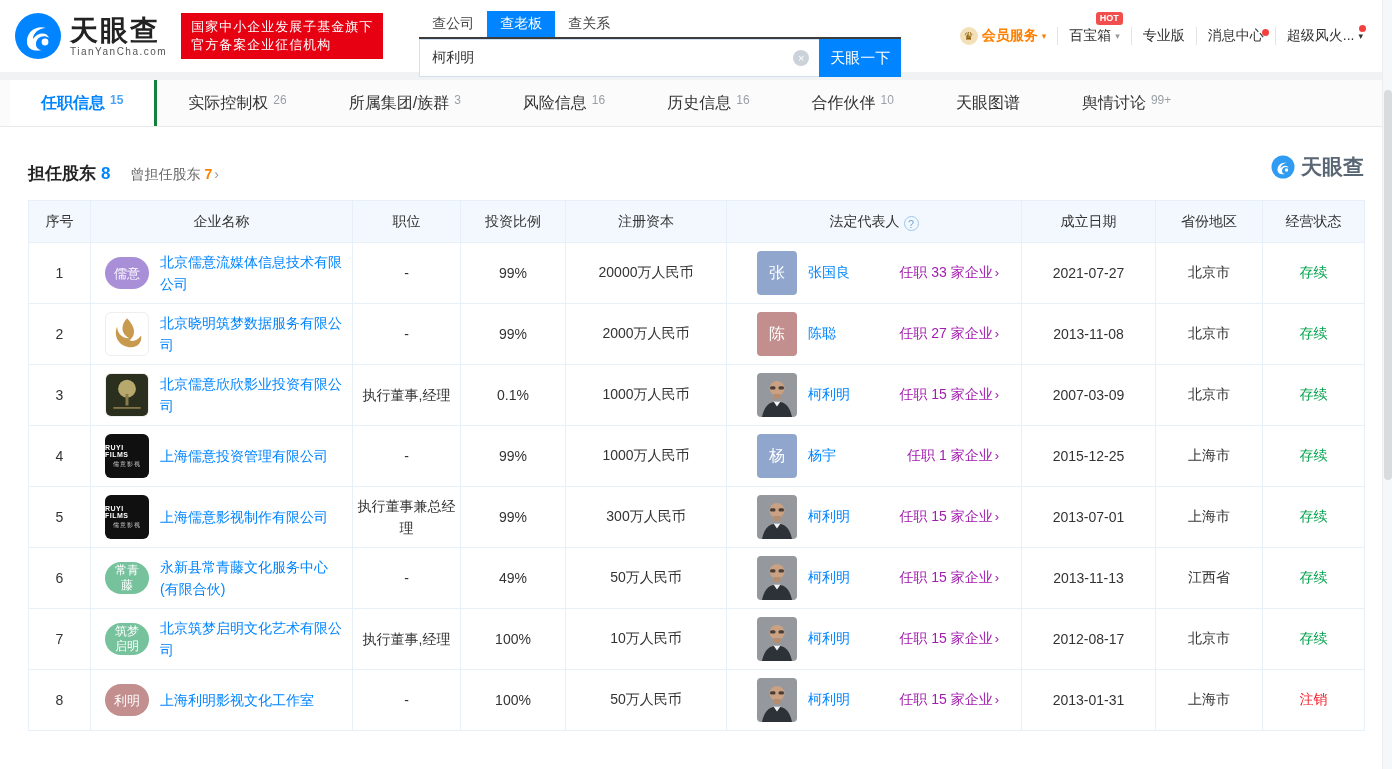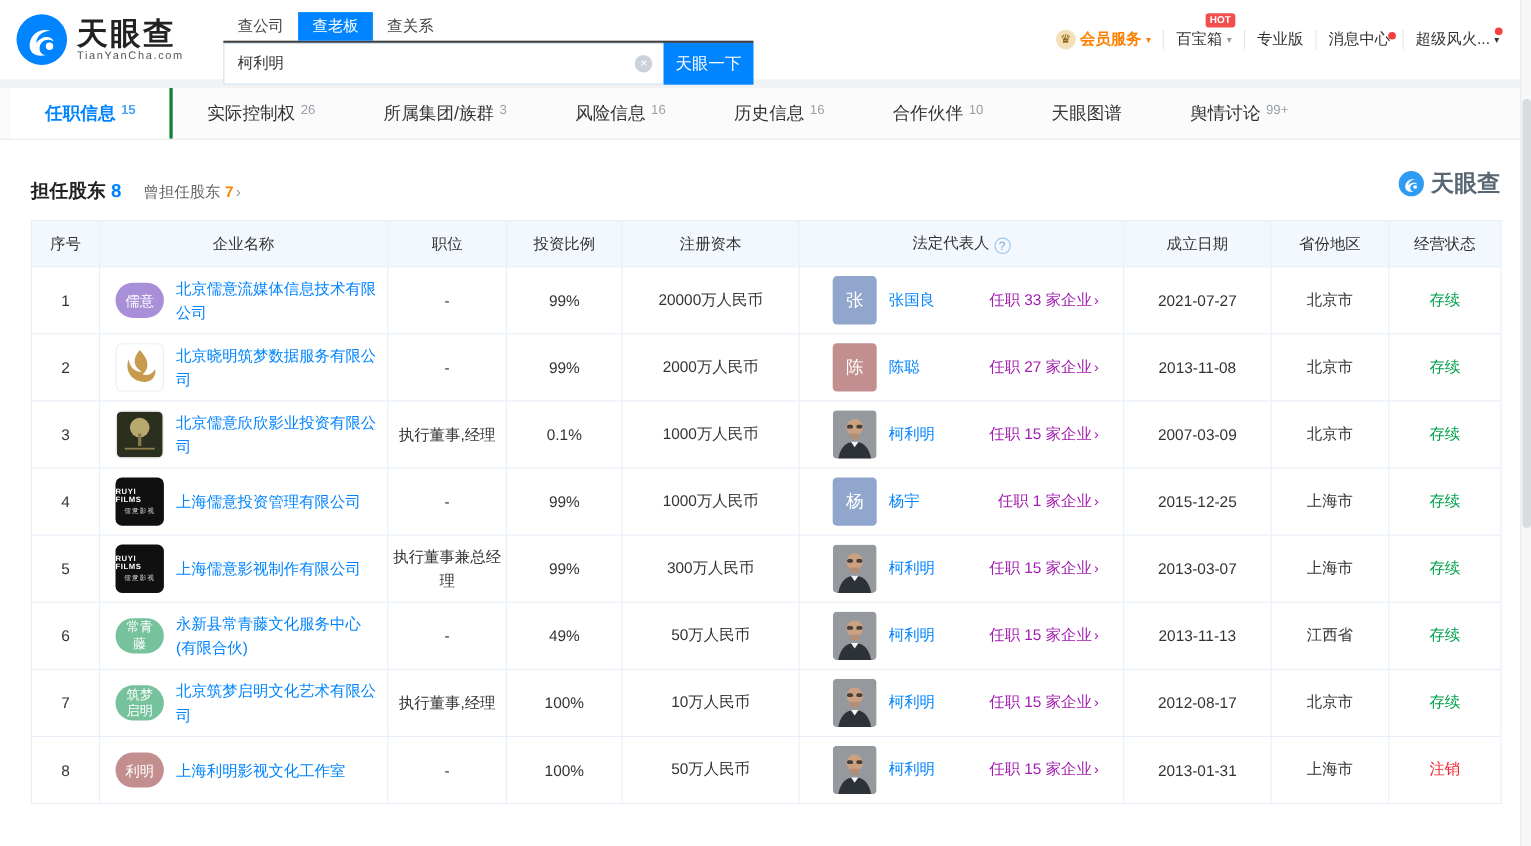--- a/index.html
+++ b/index.html
@@ -100,20 +100,24 @@
   <div class="brand">
     <svg class="brand-icon" viewBox="0 0 48 48">
       <circle cx="24" cy="24" r="23" fill="#0084ff"></circle>
       <path d="M13 31 C12 20 22 13 32 16 C25 16 19 21 19 27 C24 20 33 20 35 26 C30 22 22 25 22 32 C22 36 25 38 28 38 C19 40 14 37 13 31 Z" fill="#fff"></path>
       <circle cx="31" cy="30" r="3.4" fill="#fff"></circle>
     </svg>
     <div class="brand-text">
       <div class="brand-title">天眼查</div>
       <div class="brand-sub">TianYanCha.com</div>
     </div>
+  </div>
+  <div class="gov-badge">
+    <div>国家中小企业发展子基金旗下</div>
+    <div>官方备案企业征信机构</div>
   </div>
   <div class="search-area">
     <div class="search-tabs" id="search-tabs">
         <span class="search-tab">查公司</span>
         <span class="search-tab active">查老板</span>
         <span class="search-tab">查关系</span>
       </div>
     <div class="search-row">
       <div class="search-input-wrap">
         <input class="search-input" value="柯利明" style="">
@@ -373,21 +377,21 @@
                   <path d="M5 44 C7.5 31.5 14 28.5 20 28.5 C26 28.5 32.5 31.5 35 44 Z" fill="#2d3238"></path>
                   <path d="M16.5 28.5 L20 33.5 L23.5 28.5 Z" fill="#f2f2f2"></path>
                   <rect x="13" y="13.2" width="5.5" height="3.4" rx="1.5" fill="#1d1d1d" opacity="0.75"></rect>
                   <rect x="21.5" y="13.2" width="5.5" height="3.4" rx="1.5" fill="#1d1d1d" opacity="0.75"></rect>
                 </svg>
               </div>
               <a class="rep-name">柯利明</a>
               <a class="rep-link">任职 15 家企业<span class="chev">›</span></a>
             </div>
           </td>
-          <td>2013-03-07</td>
+          <td>2013-07-01</td>
           <td>上海市</td>
           <td><span style="color: rgb(0, 162, 75);">存续</span></td>
         </tr>
         <tr>
           <td>6</td>
           <td>
             <div class="cell-company">
               <div class="logo-badge" style="background: rgb(118, 194, 156);">常青
 藤</div>
               <a class="company-link">永新县常青藤文化服务中心 (有限合伙)</a>

